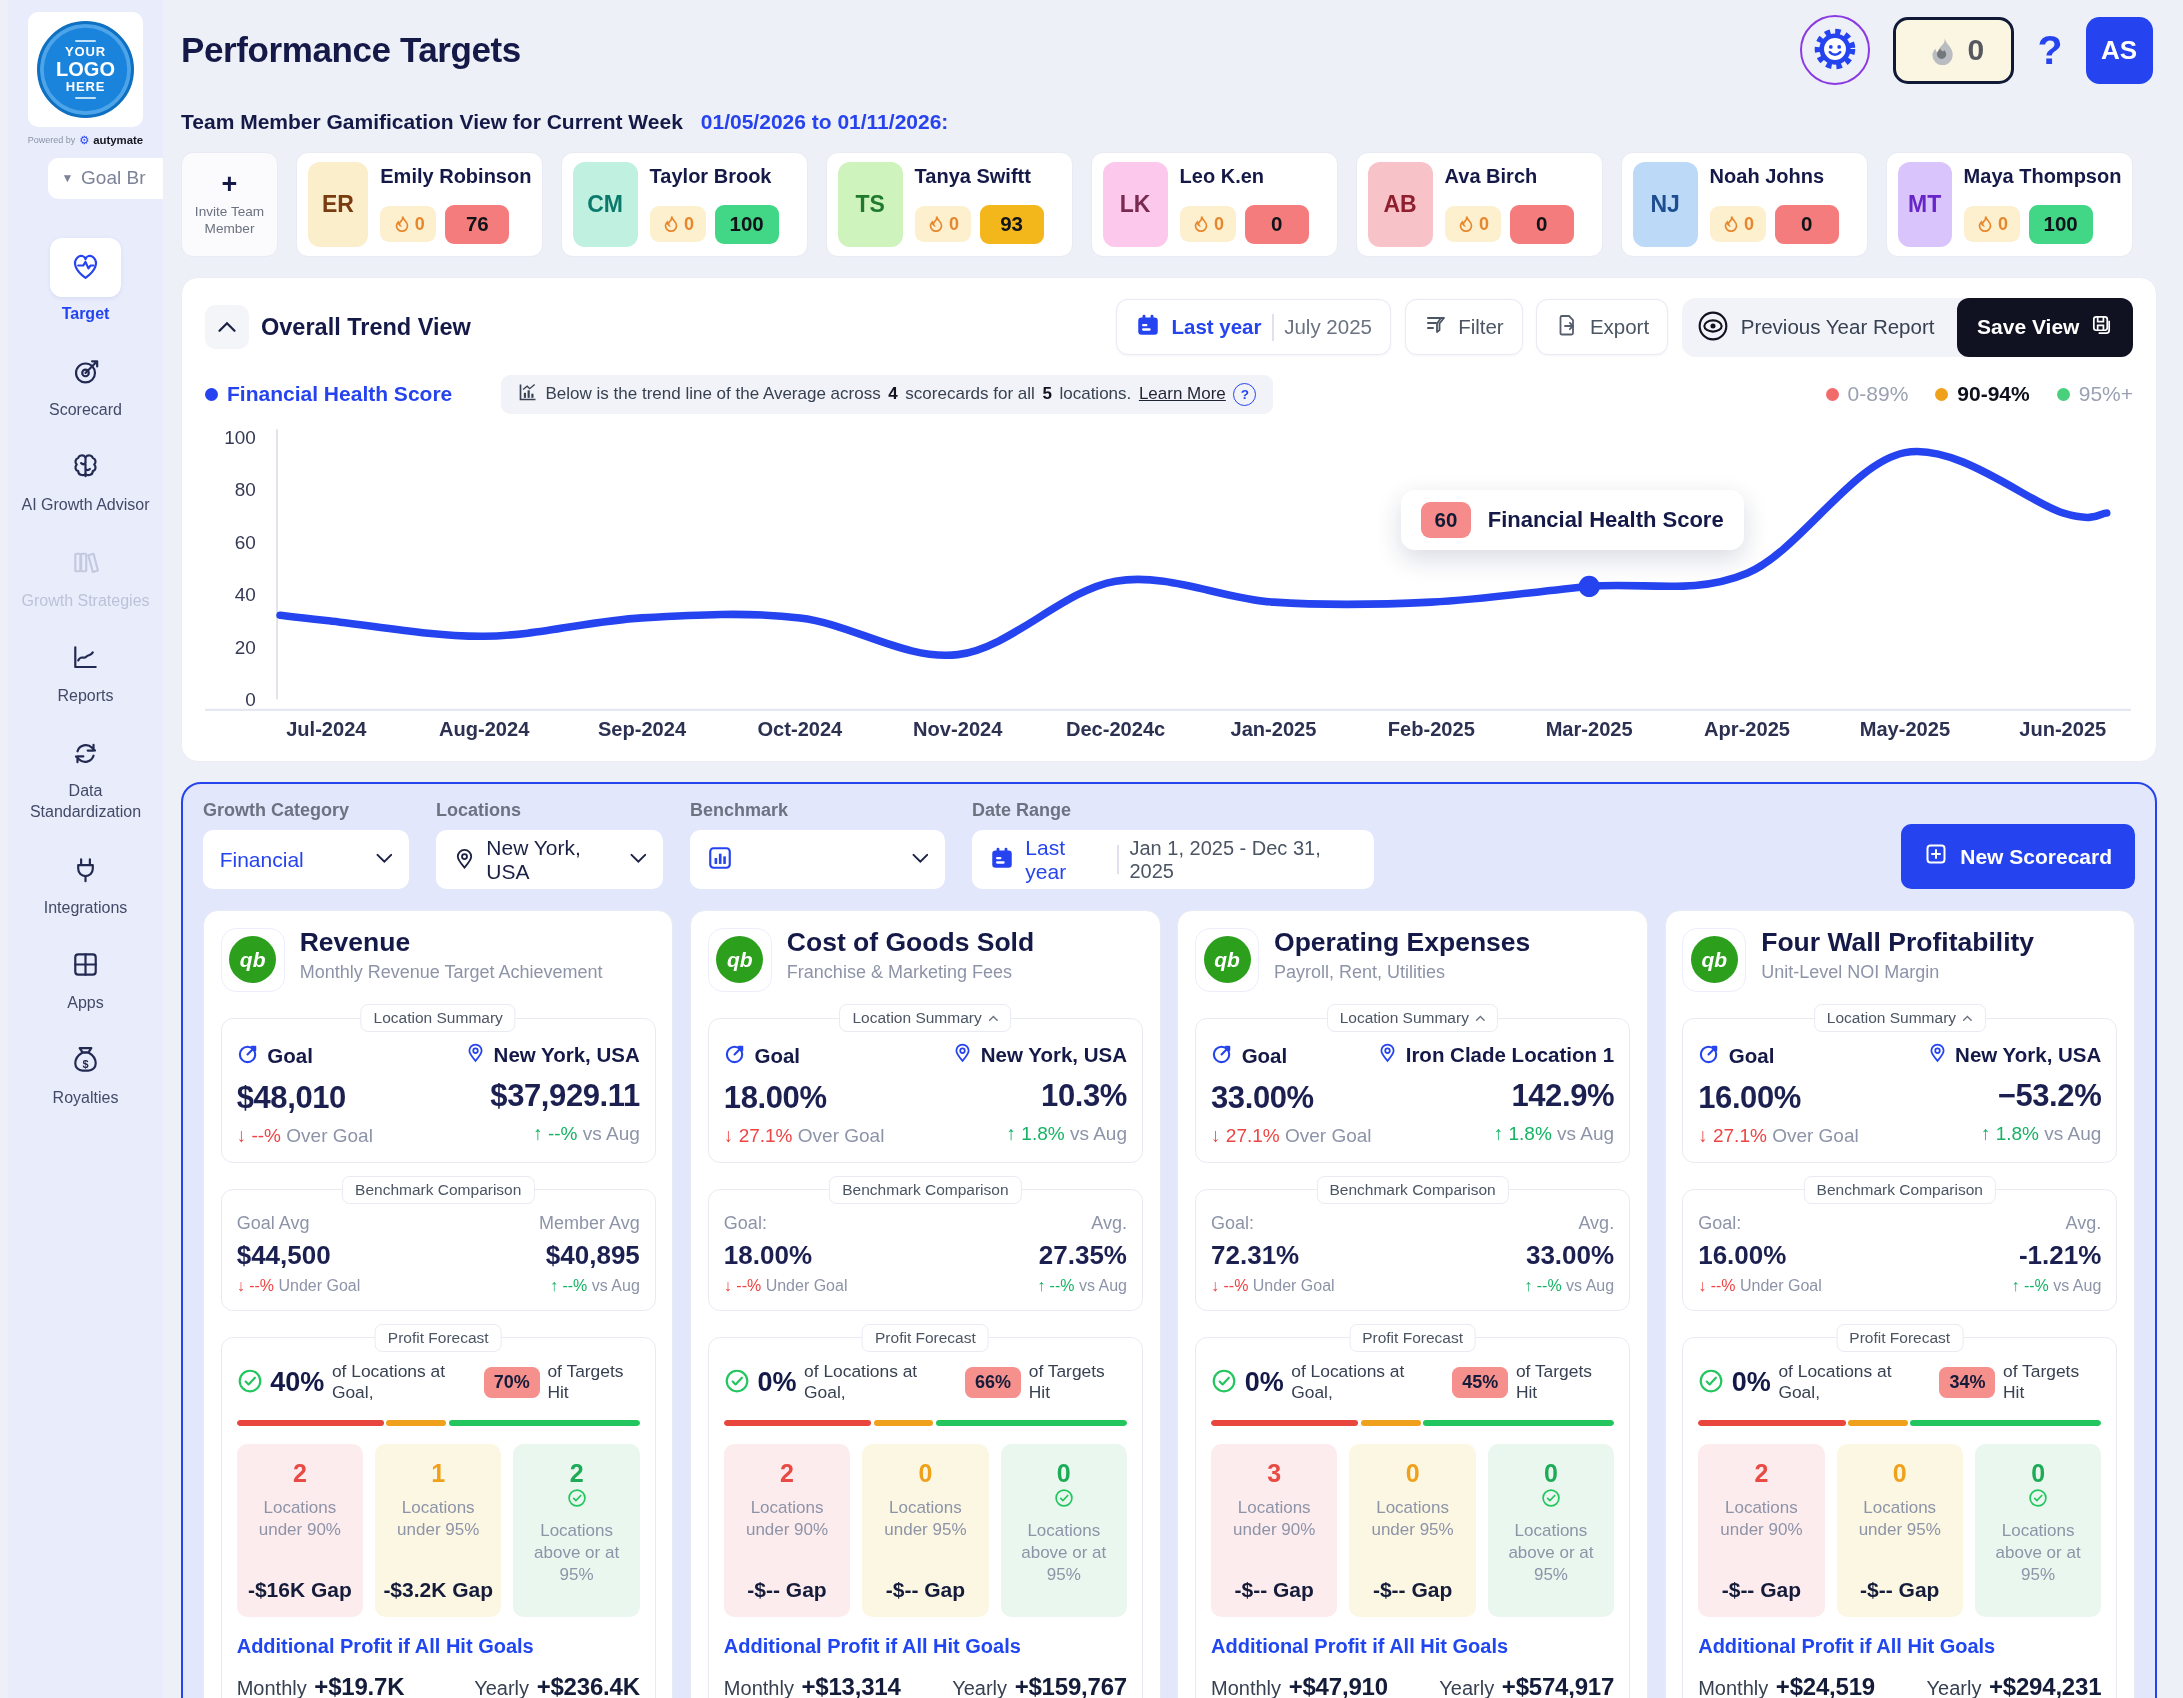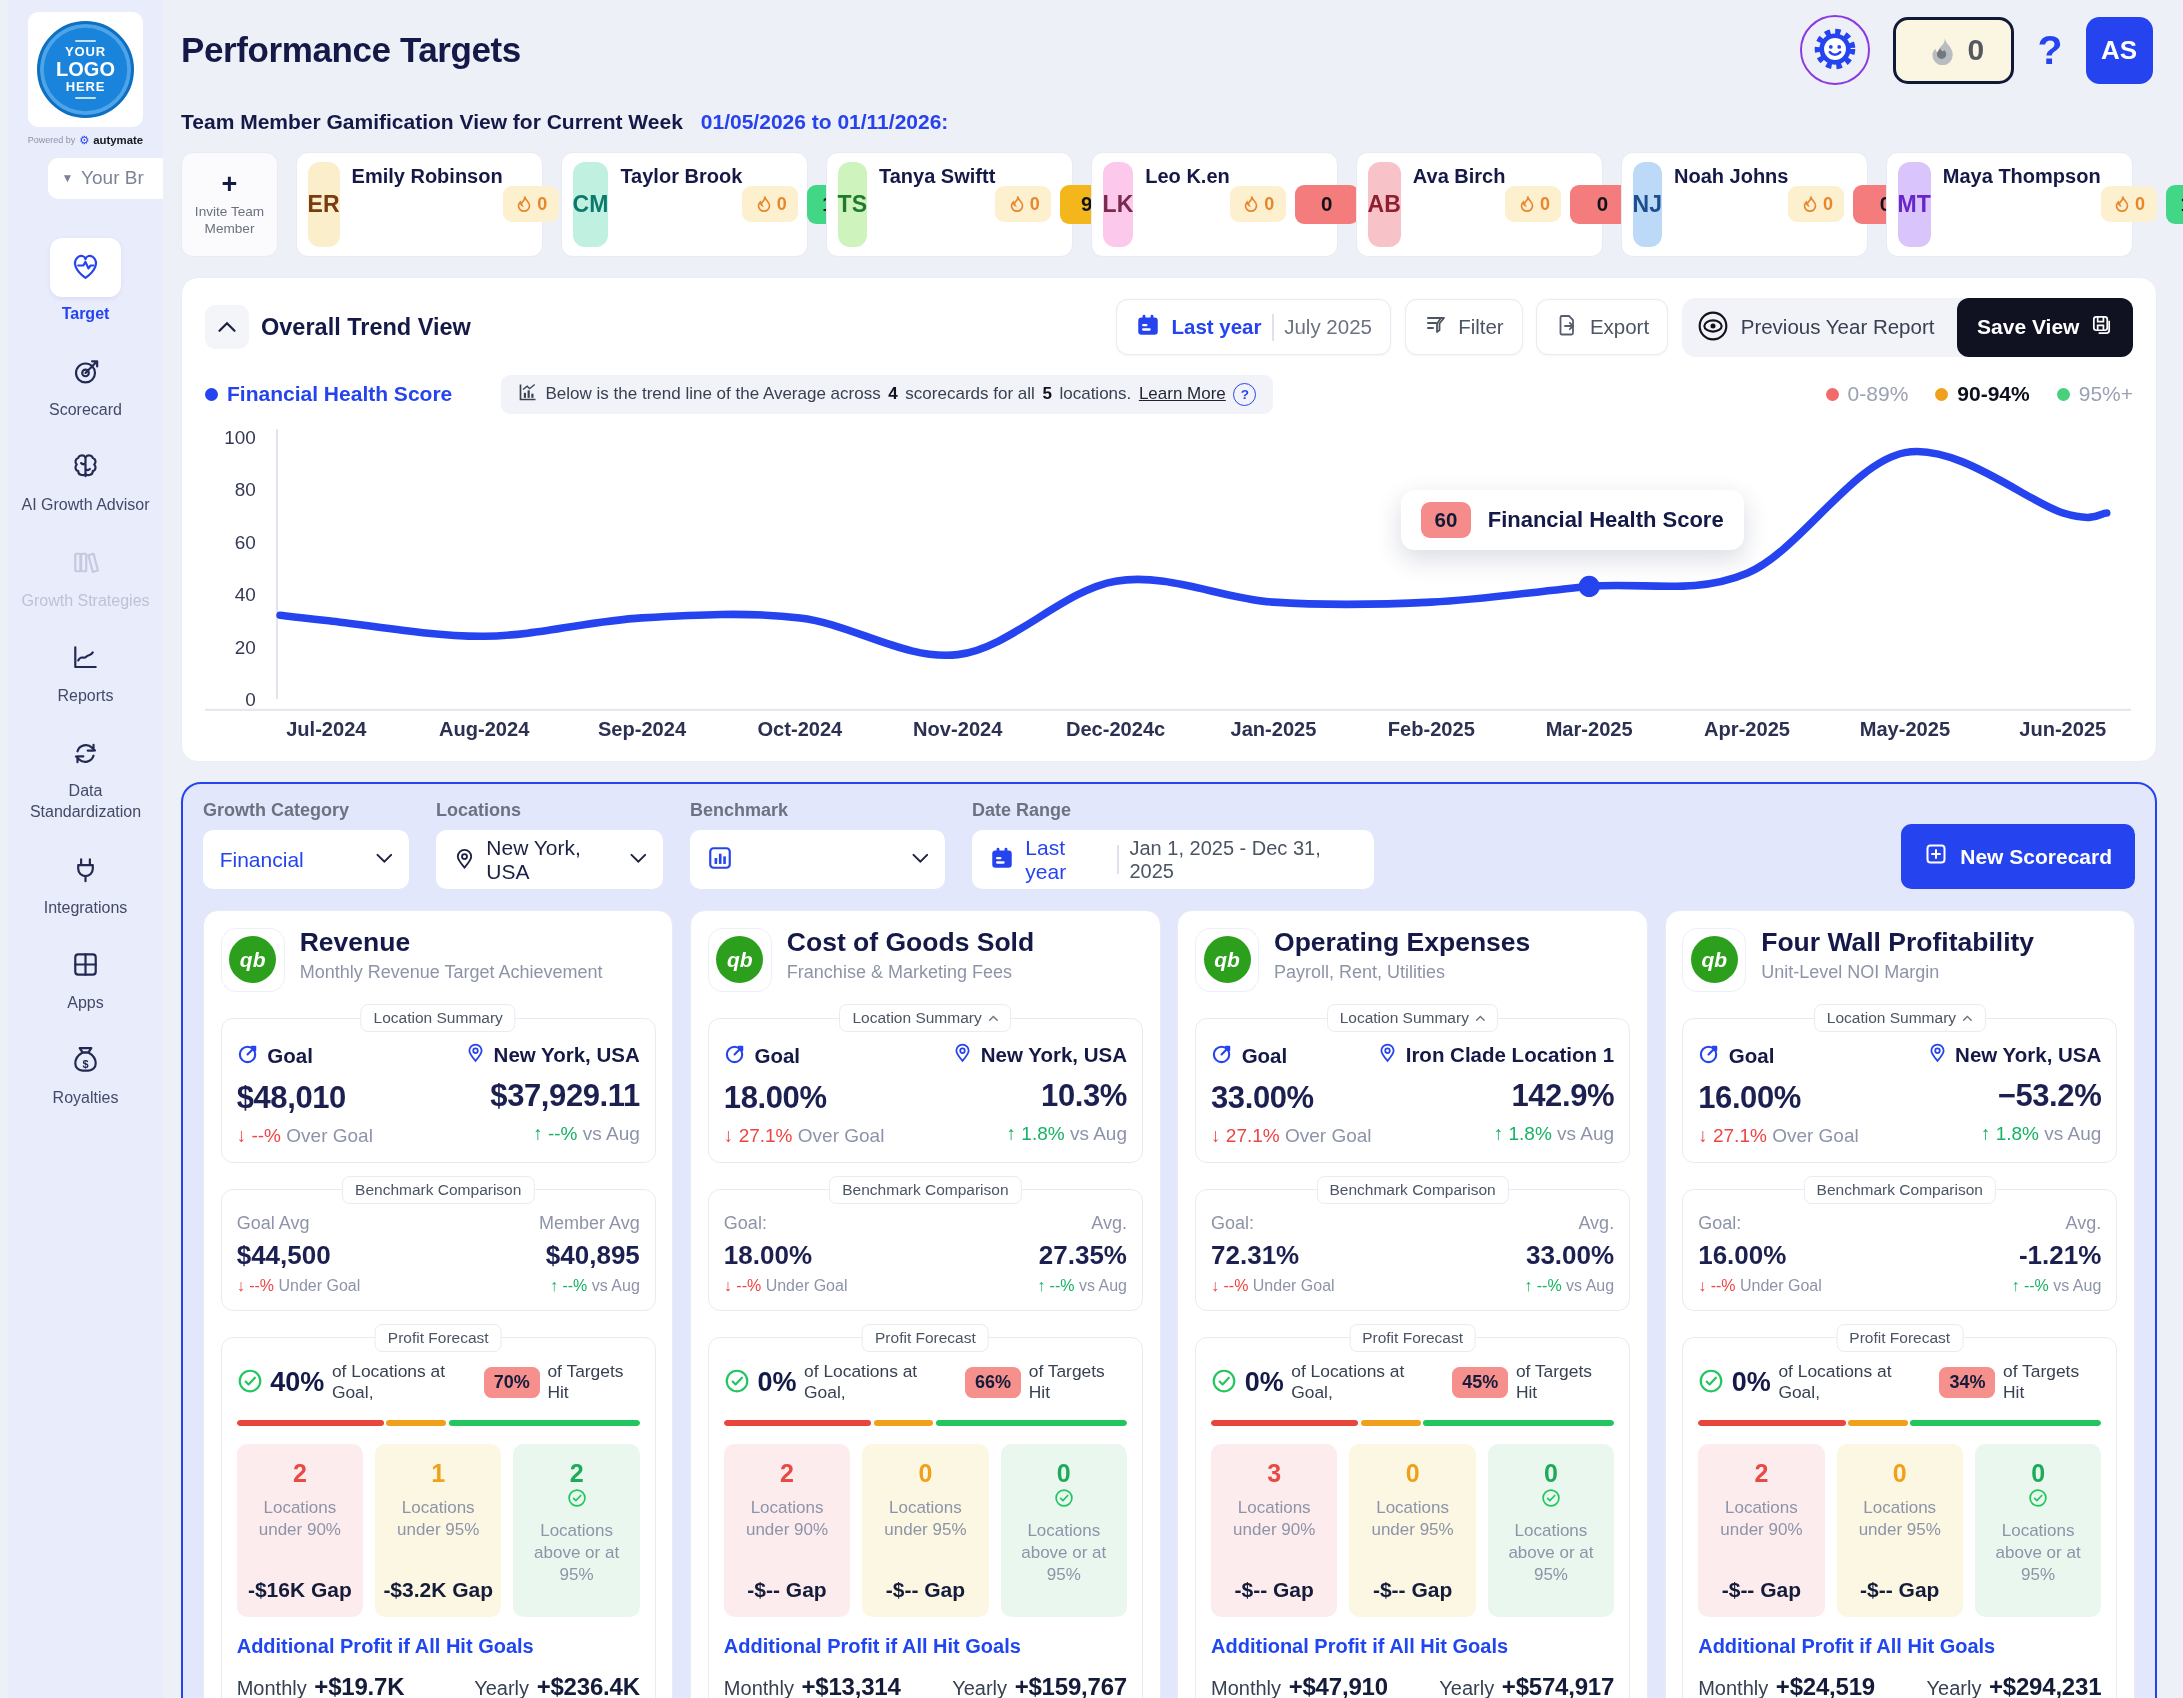--- a/index.html
+++ b/index.html
@@ -46,21 +46,21 @@
   .gamify-row { display:flex; gap:18px; align-items:baseline; margin-top:1.5px;}
   .gamify-row .h { font-size:21px; font-weight:800; color:#141947;}
   .gamify-row .d { font-size:21px; font-weight:800; color:#2743ee;}
 
   .team-row { display:flex; gap:18px; margin-top:18px; height:105px;}
   .invite-card { width:97px; background:#fbfbfe; border:0.8px solid #e8eaf4; border-radius:12px; display:flex; flex-direction:column; align-items:center; justify-content:center; gap:6px; cursor:pointer;}
   .invite-card .plus { font-size:27px; font-weight:600; color:#141947; line-height:1;}
   .invite-card .txt { font-size:13.6px; color:#6b7280; text-align:center; line-height:1.25;}
   .mcard { width:247px; background:#fff; border:0.8px solid #e8eaf4; border-radius:12px; display:flex; padding:9px 10.6px; gap:12px; cursor:pointer;}
   .mavatar { width:65px; height:85px; border-radius:12px; display:flex; align-items:center; justify-content:center; font-size:23px; font-weight:800;}
-  .mright { flex:1; display:flex; justify-content:space-between; padding:3px 0;}
+  .mright { flex:1; display:flex; flex-direction:column; justify-content:space-between; padding:3px 0;}
   .mname { font-size:20px; font-weight:600; color:#141947; white-space:nowrap;}
   .mchips { display:flex; gap:9px; align-items:center;}
   .chip-flame { height:36px; min-width:56px; background:#fcf0cf; border-radius:9px; display:flex; align-items:center; justify-content:center; gap:3px; font-size:18px; font-weight:700; color:#e8862b;}
   .chip-flame svg { width:20px; height:20px;}
   .chip-score { height:39px; min-width:64px; border-radius:9px; display:flex; align-items:center; justify-content:center; font-size:20.5px; font-weight:800; color:#101419;}
   .c-er{background:#fbeecb;color:#7a3b10}.c-cm{background:#bff0e0;color:#0b7a6d}.c-ts{background:#cff3bd;color:#1f7a2e}
   .c-lk{background:#fcc9ec;color:#7a2a50}.c-ab{background:#f8c3c8;color:#8f1f2f}.c-nj{background:#bcdaf8;color:#1d4e8f}.c-mt{background:#d9c5fb;color:#6826c9}
   .s-red{background:#f47c7c}.s-green{background:#42d787}.s-yellow{background:#f3b71c}
 
   
@@ -161,21 +161,21 @@
       <div class="logo-bars"></div>
     </div>
   </div>
   <div class="powered">
     <span>Powered by</span>
       <span class="pgear">⚙</span>
       <b>autymate</b>
   </div>
   <div class="brand-pill">
     <span class="tri">▼</span>
-    <span>Your Br</span>
+    <span>Goal Br</span>
   </div>
 
   <div class="nav">
     <div class="nav-item active">
       <span class="iconbox">
         <svg viewBox="0 0 48 48">
             <path class="stroke" d="M24 41C10 31 6 20 13 13c4.5-4 10-2 11 2.5C25 11 30.5 9 35 13c7 7 3 18-11 28z"></path>
             <path class="stroke" d="M14 24h7l3-5 4 9 3-4h4"></path>
           </svg>
       </span>

